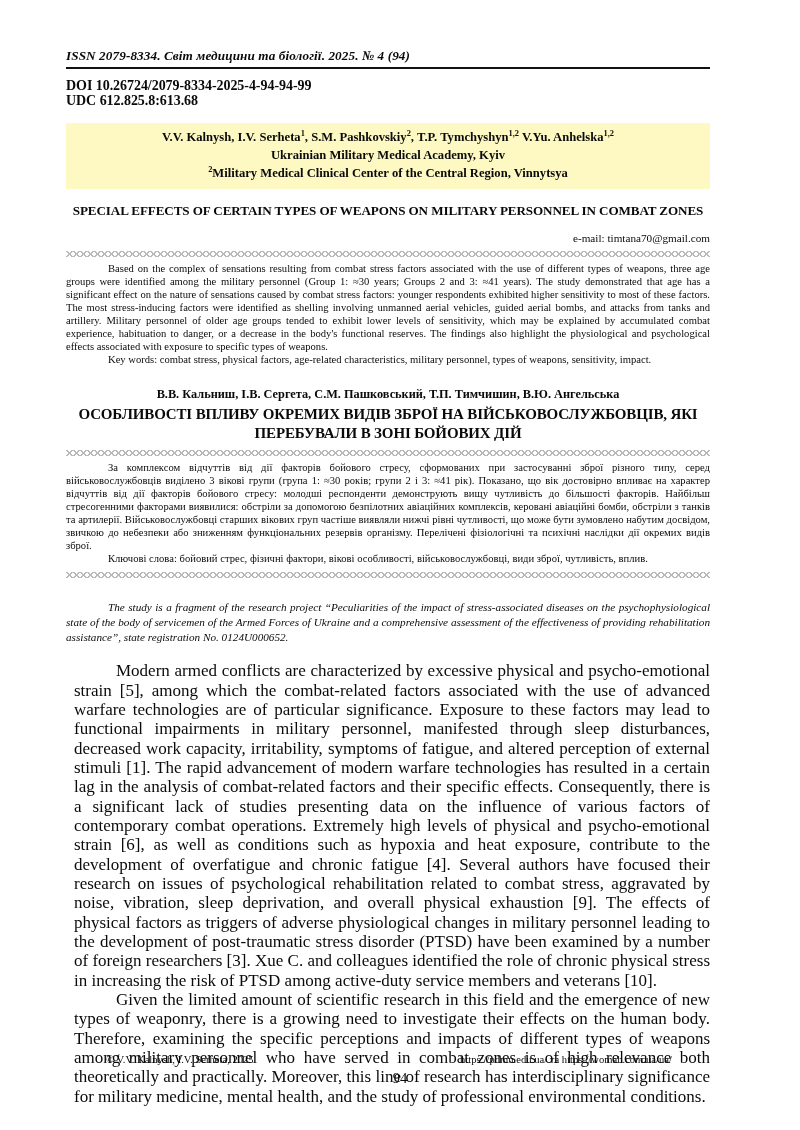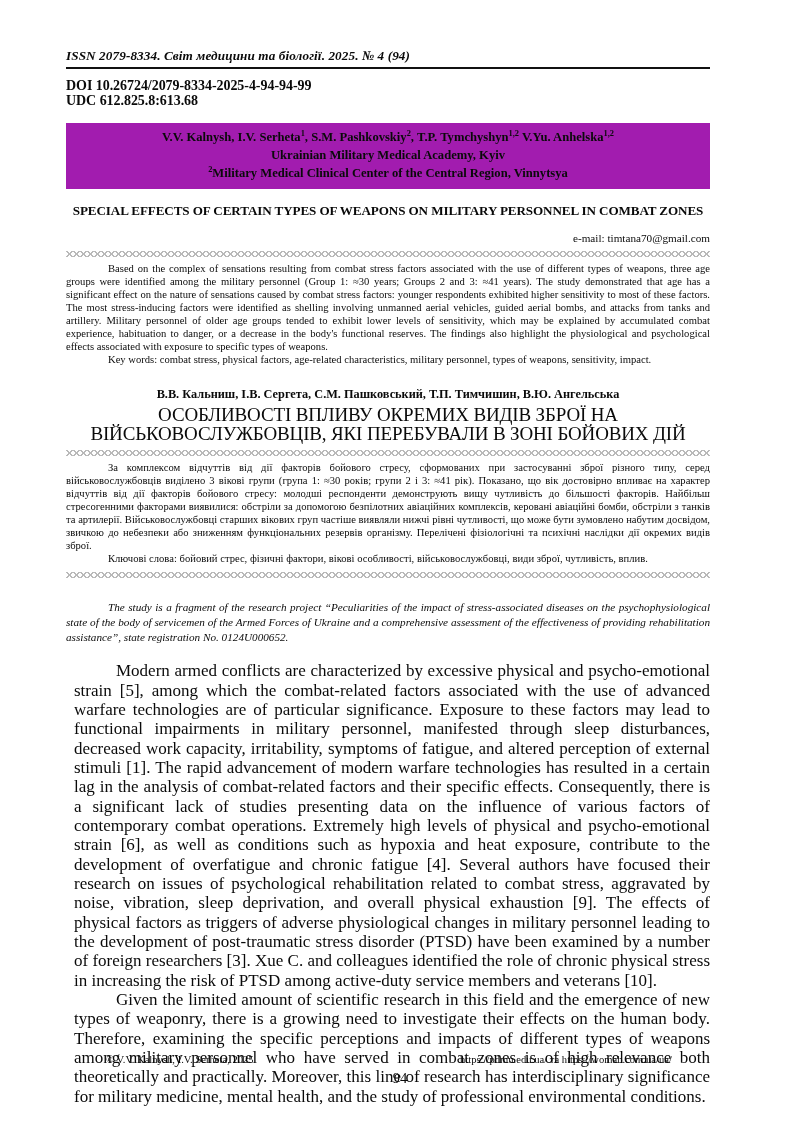--- a/index.html
+++ b/index.html
@@ -42,21 +42,21 @@
     margin-top: 9px;
     font-weight: bold;
     font-size: 14px;
     line-height: 15.2px;
     letter-spacing: -0.05px;
   }
 
   
   .authorbox {
     margin-top: 15px;
-    background: #a21caf;
+    background: #fef9c3;
     text-align: center;
     font-weight: bold;
     font-size: 12.6px;
     line-height: 17.6px;
     padding: 6px 4px 7px 4px;
   }
   .authorbox sup {
     font-size: 8.4px;
     vertical-align: super;
     line-height: 0;
@@ -107,22 +107,22 @@
   
   .authors-ua {
     text-align: center;
     font-weight: bold;
     font-size: 12.3px;
     margin-top: 20px;
     line-height: 17px;
   }
   .title-ua {
     text-align: center;
-    font-weight: normal;
-    font-size: 19px;
+    font-weight: bold;
+    font-size: 15px;
     line-height: 19.4px;
     margin-top: 2px;
     letter-spacing: -0.15px;
   }
 
   
   .note {
     font-style: italic;
     font-size: 11.2px;
     line-height: 14.6px;

